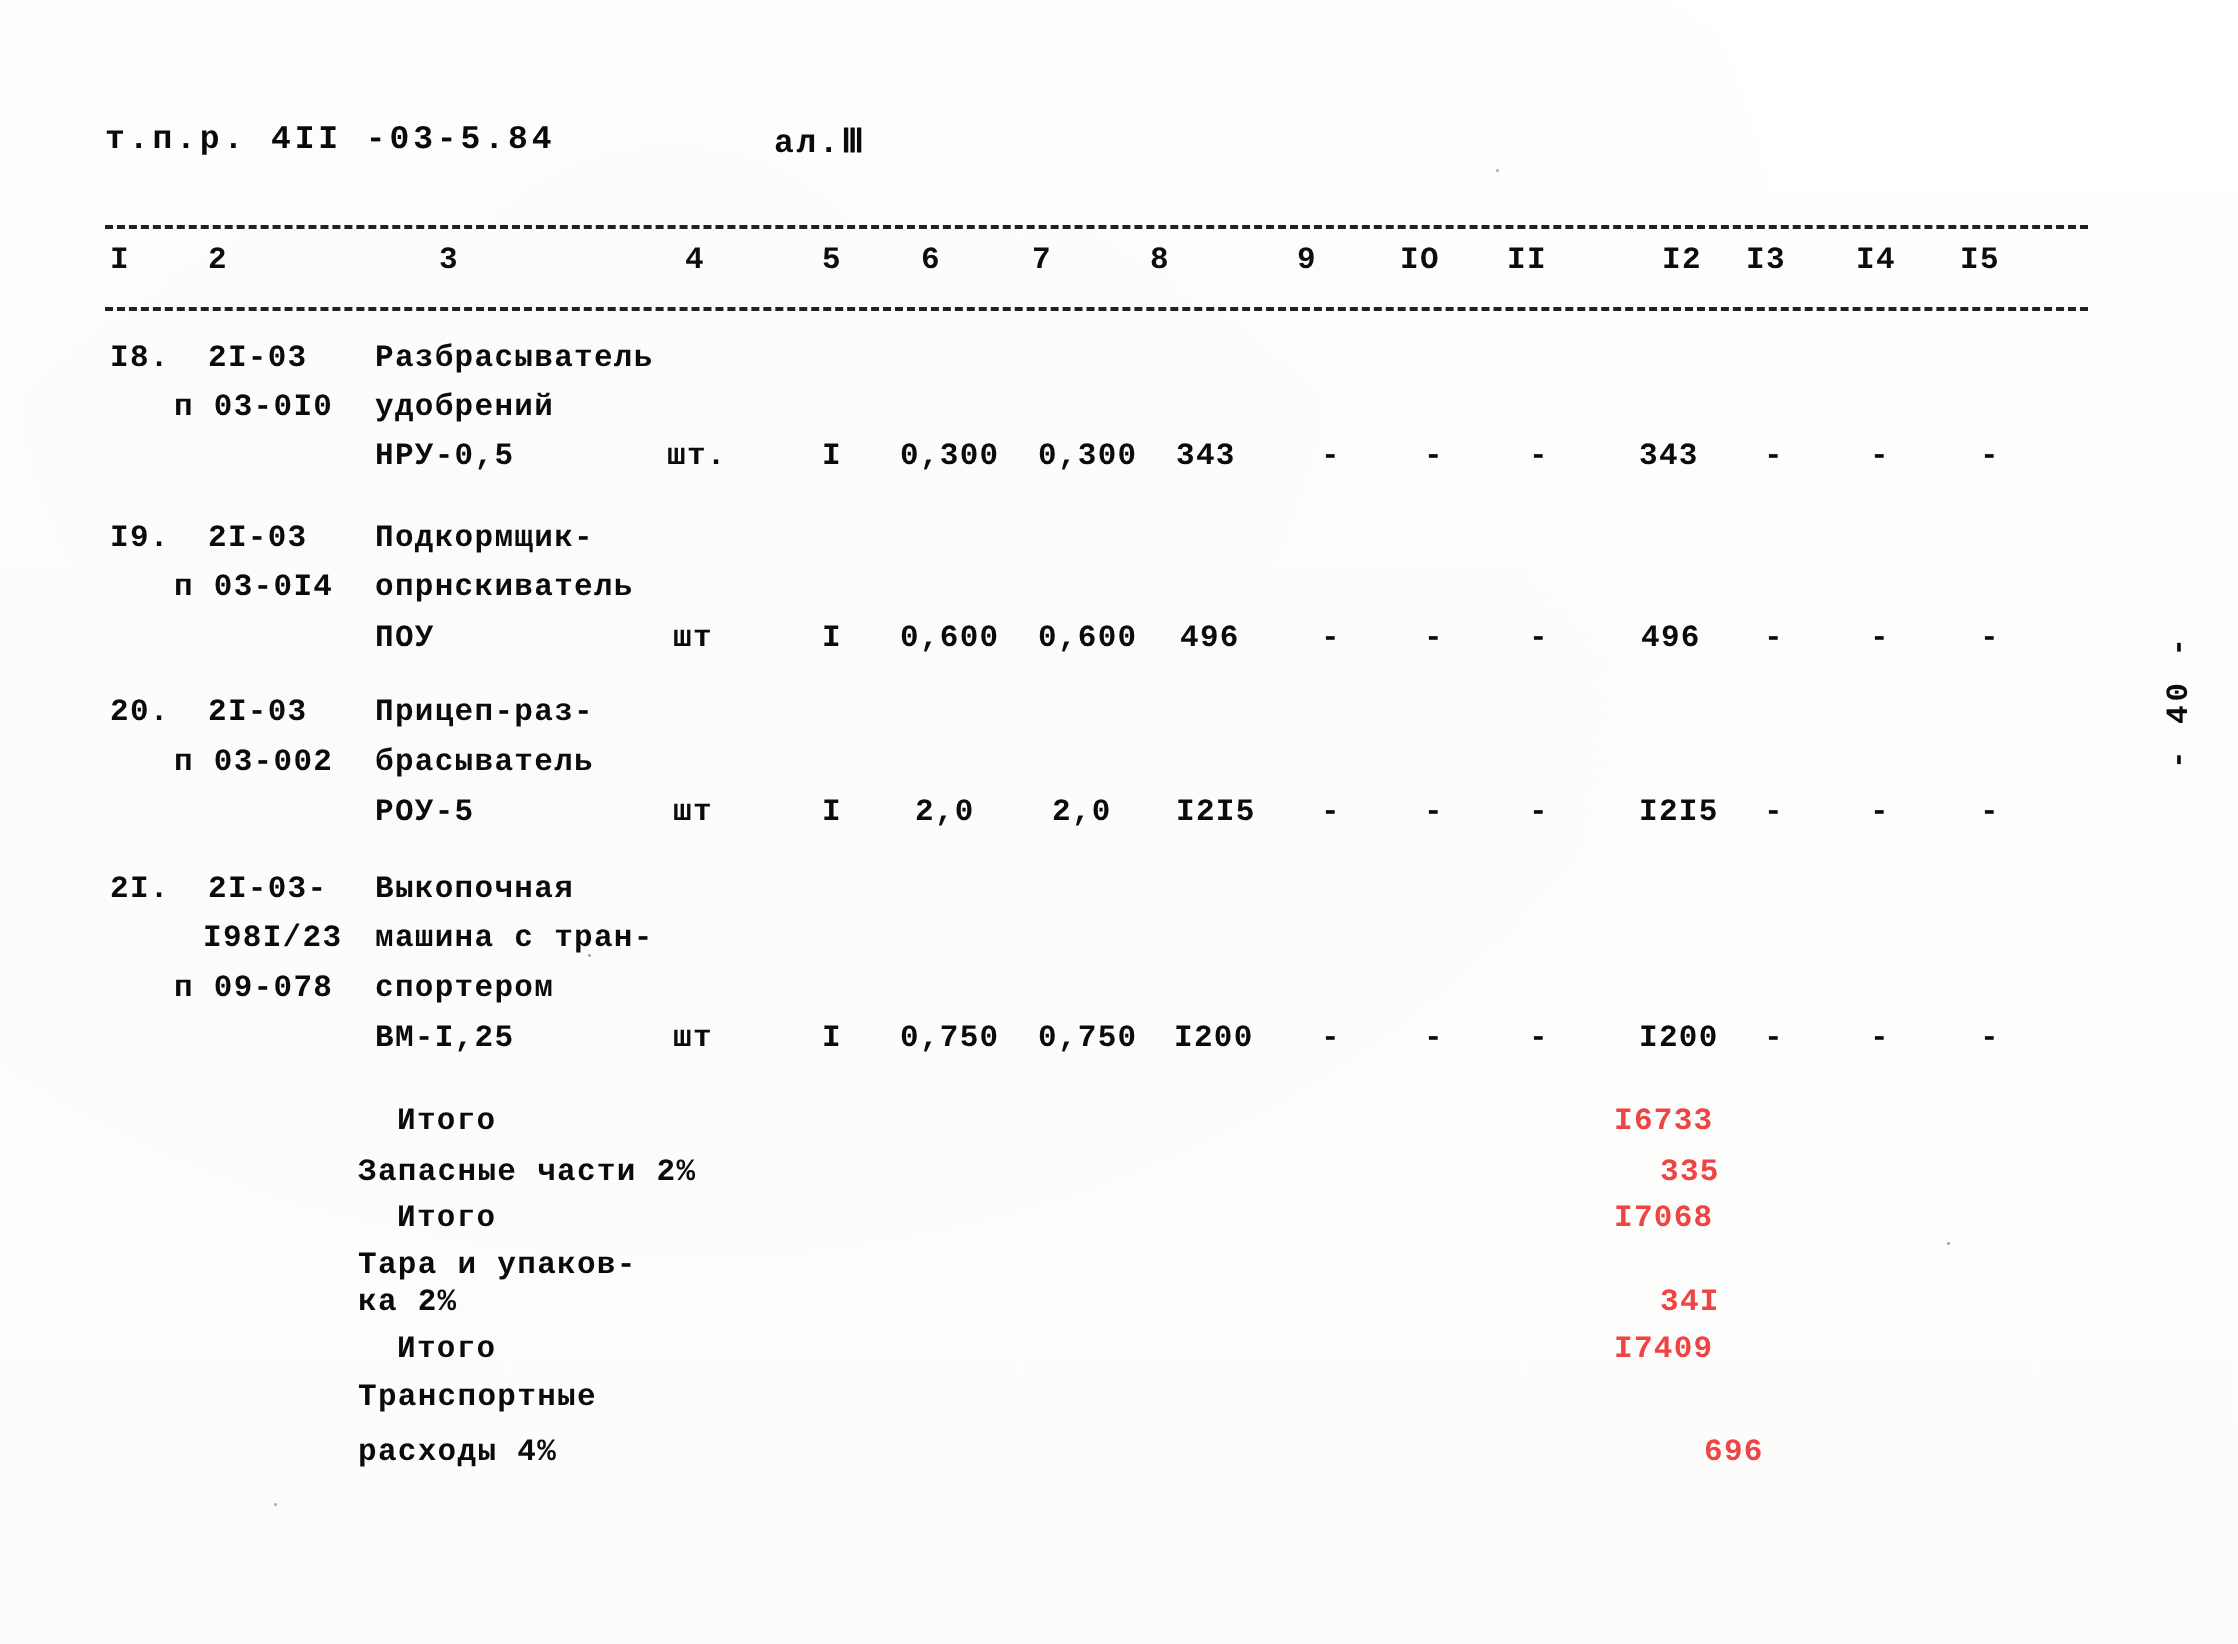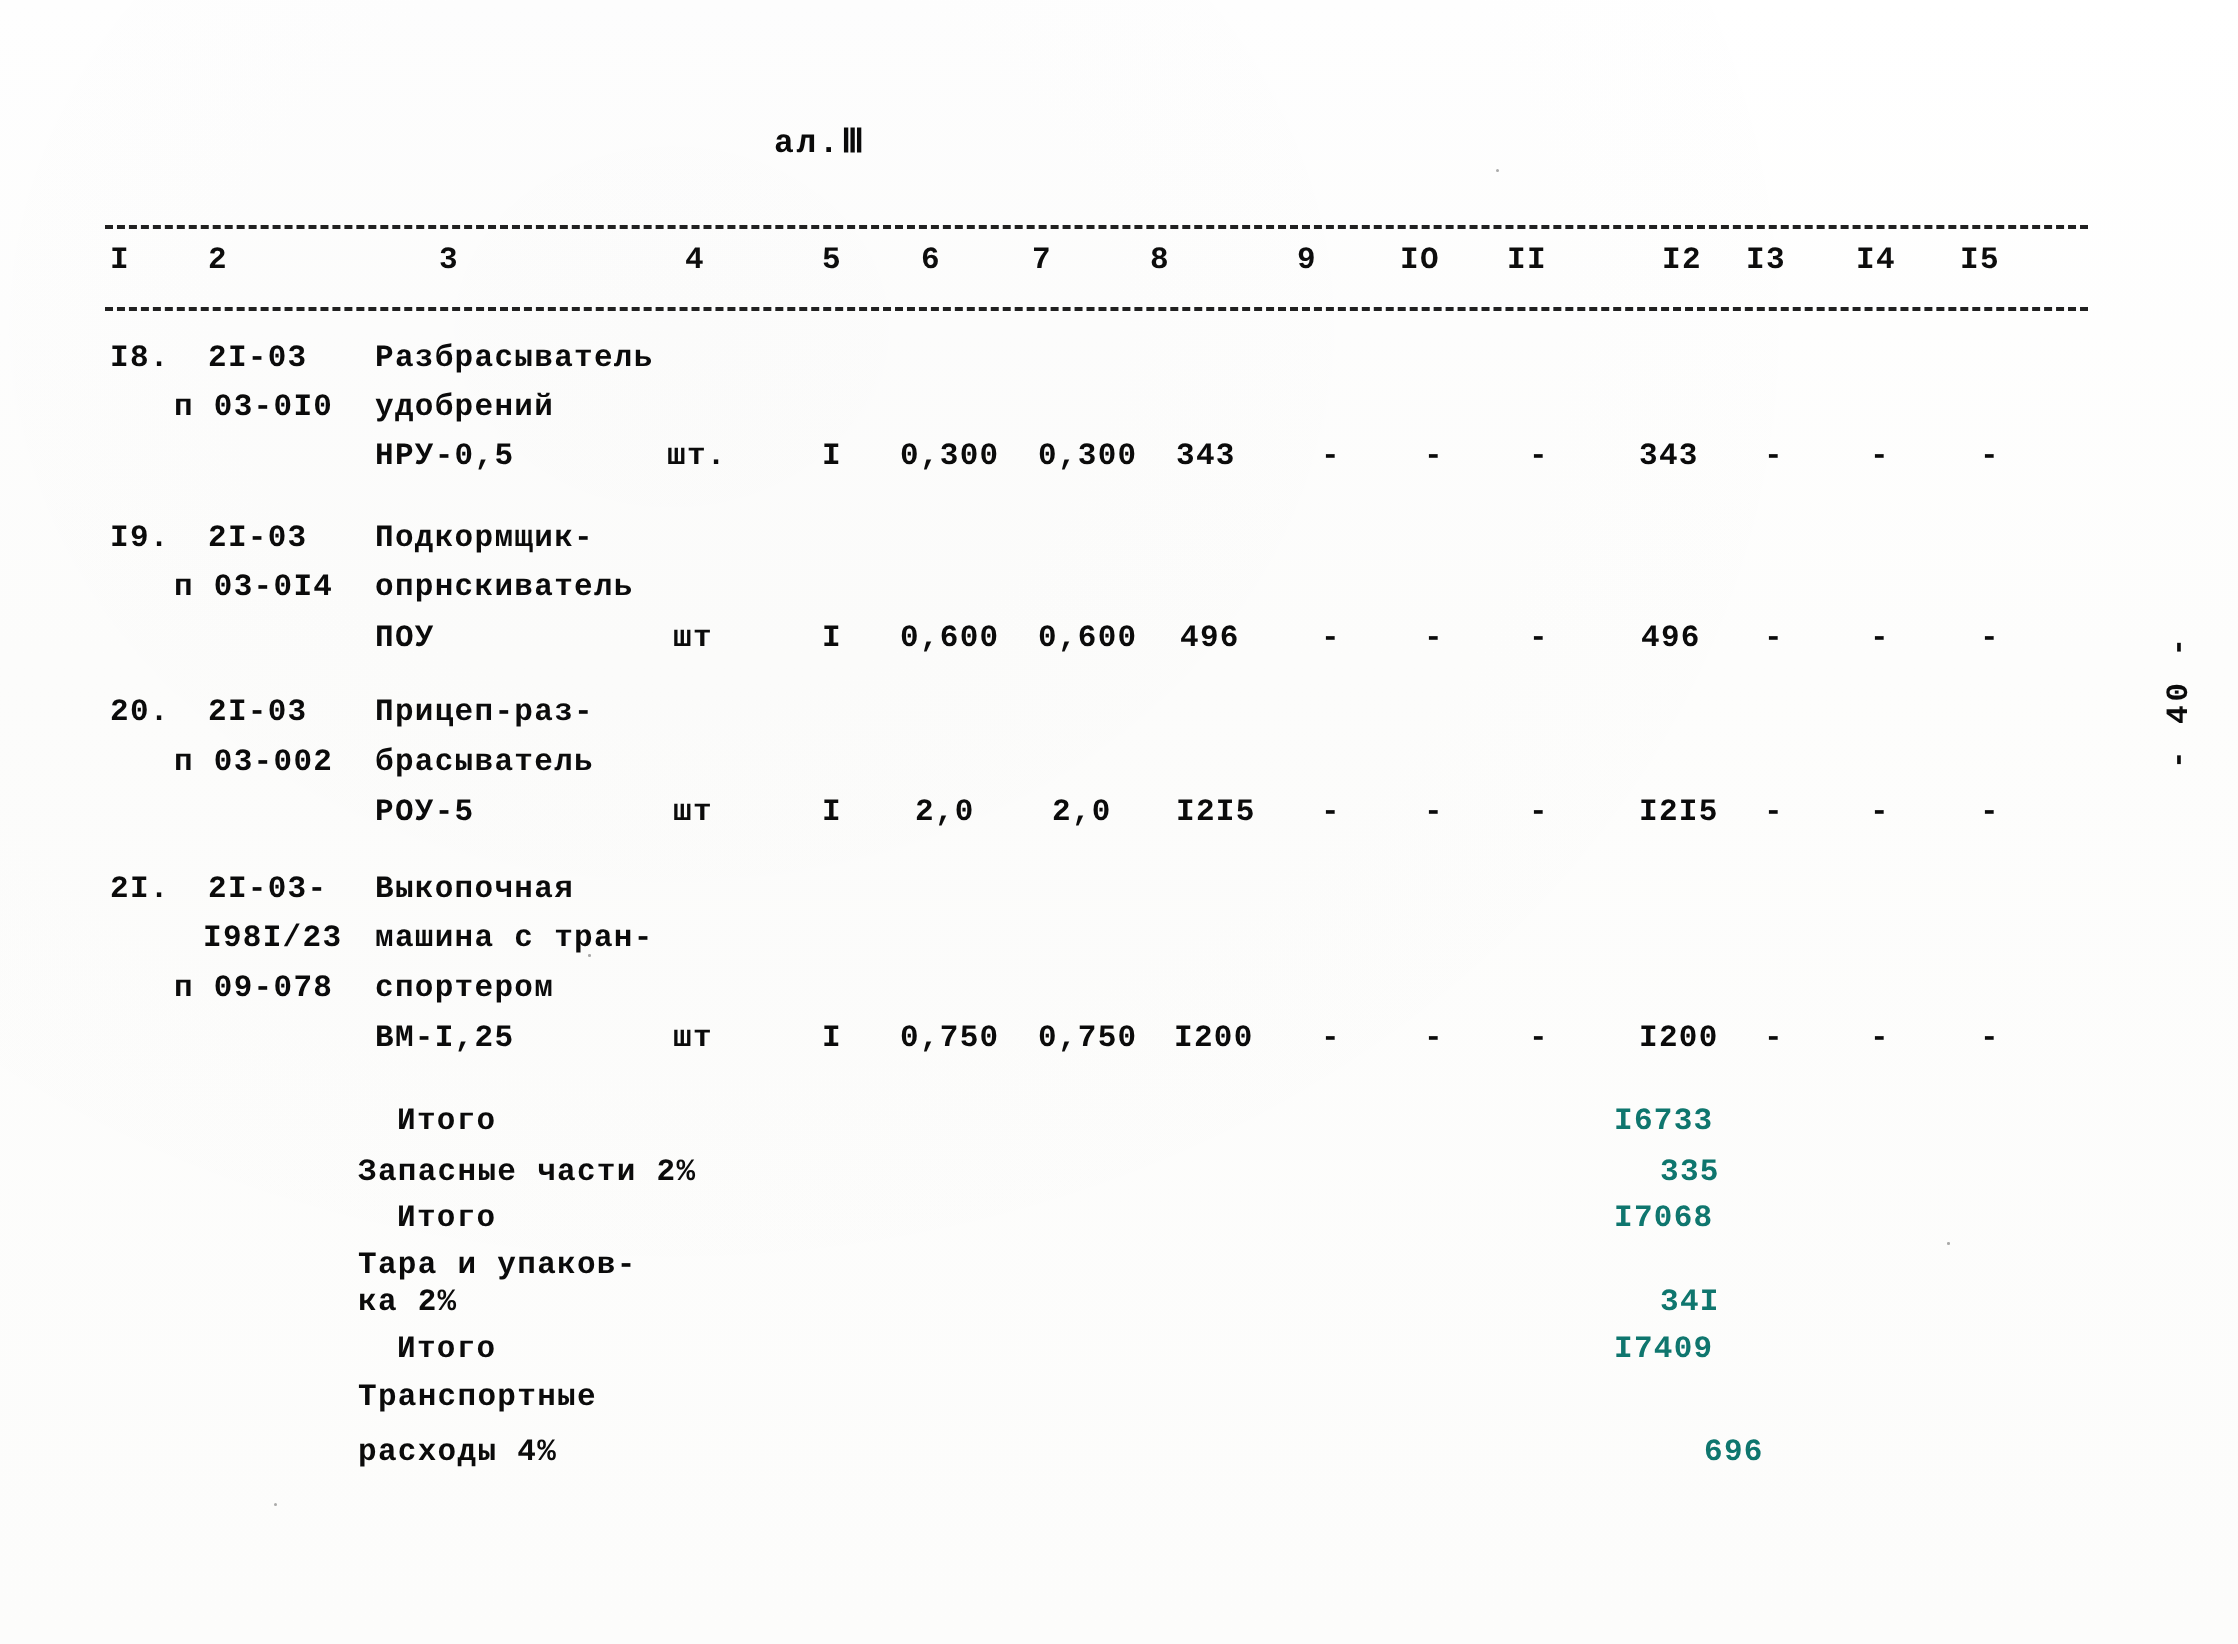--- a/index.html
+++ b/index.html
@@ -93,21 +93,21 @@
     white-space: pre;
     color: #0b0b0b;
   }
   .sum-value {
     position: absolute;
     font-size: 31px;
     font-weight: 700;
     letter-spacing: 1.3px;
     white-space: pre;
     text-align: right;
-    color: #0f766e;
+    color: #ef4444;
   }
 
   
   #page-marker {
     position: absolute;
     left: 2127px;
     top: 699px;
     width: 105px;
     font-size: 31px;
     font-weight: 700;
@@ -126,20 +126,21 @@
     border-radius: 50%;
     opacity: 0.35;
   }
 </style>
 </head>
 <body>
 
 <div id="page">
   <div id="paper-tone"></div>
 
+  <div class="typed" id="doc-id">т.п.р. 4II -03-5.84</div>
   <div class="typed" id="doc-appendix">ал.Ⅲ</div>
 
   <div class="rule" id="rule-top"></div>
   <div class="rule" id="rule-bottom"></div>
 
   <div class="colhead typed" style="left:110px;">I</div>
   <div class="colhead typed" style="left:208px;">2</div>
   <div class="colhead typed" style="left:439px;">3</div>
   <div class="colhead typed" style="left:685px;">4</div>
   <div class="colhead typed" style="left:822px;">5</div>

